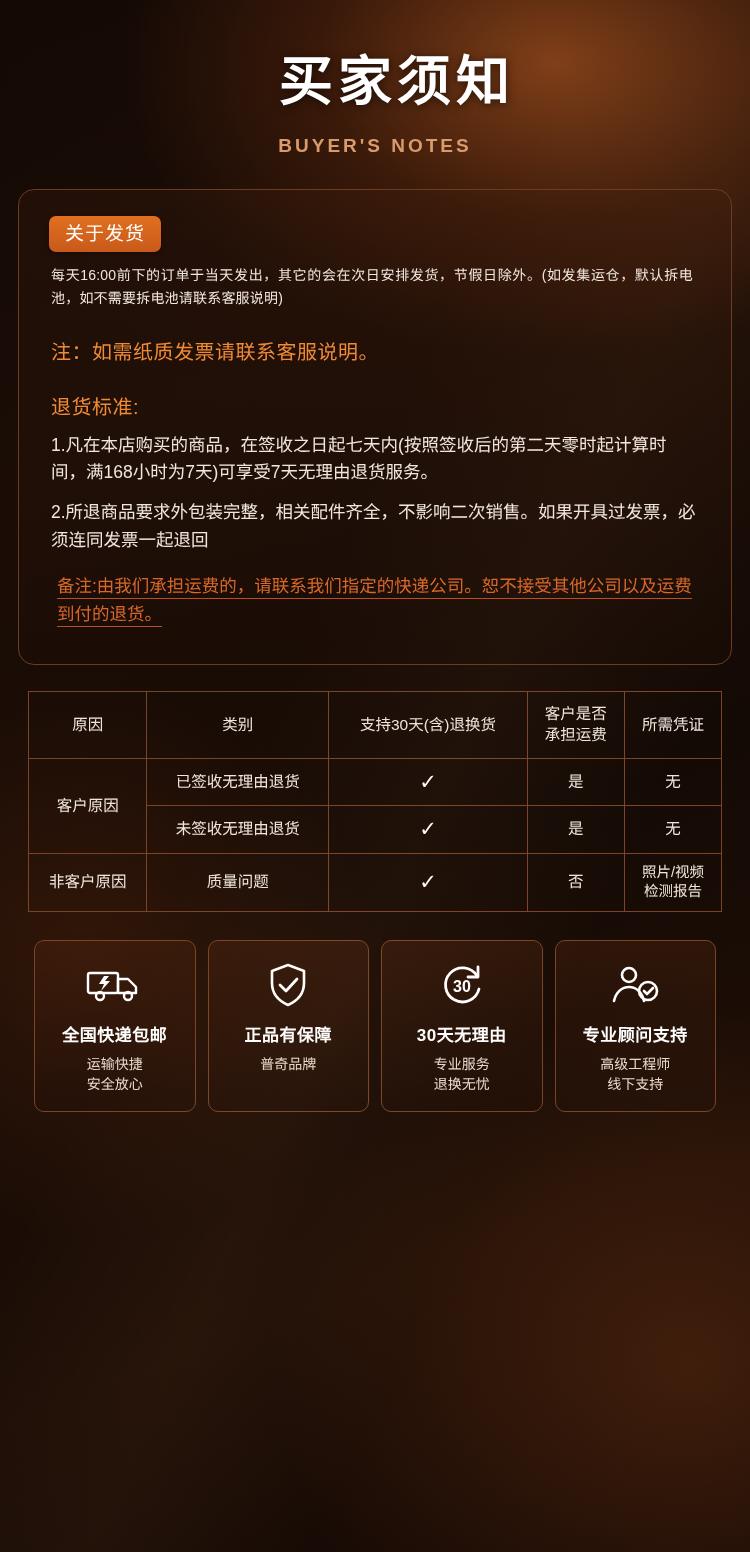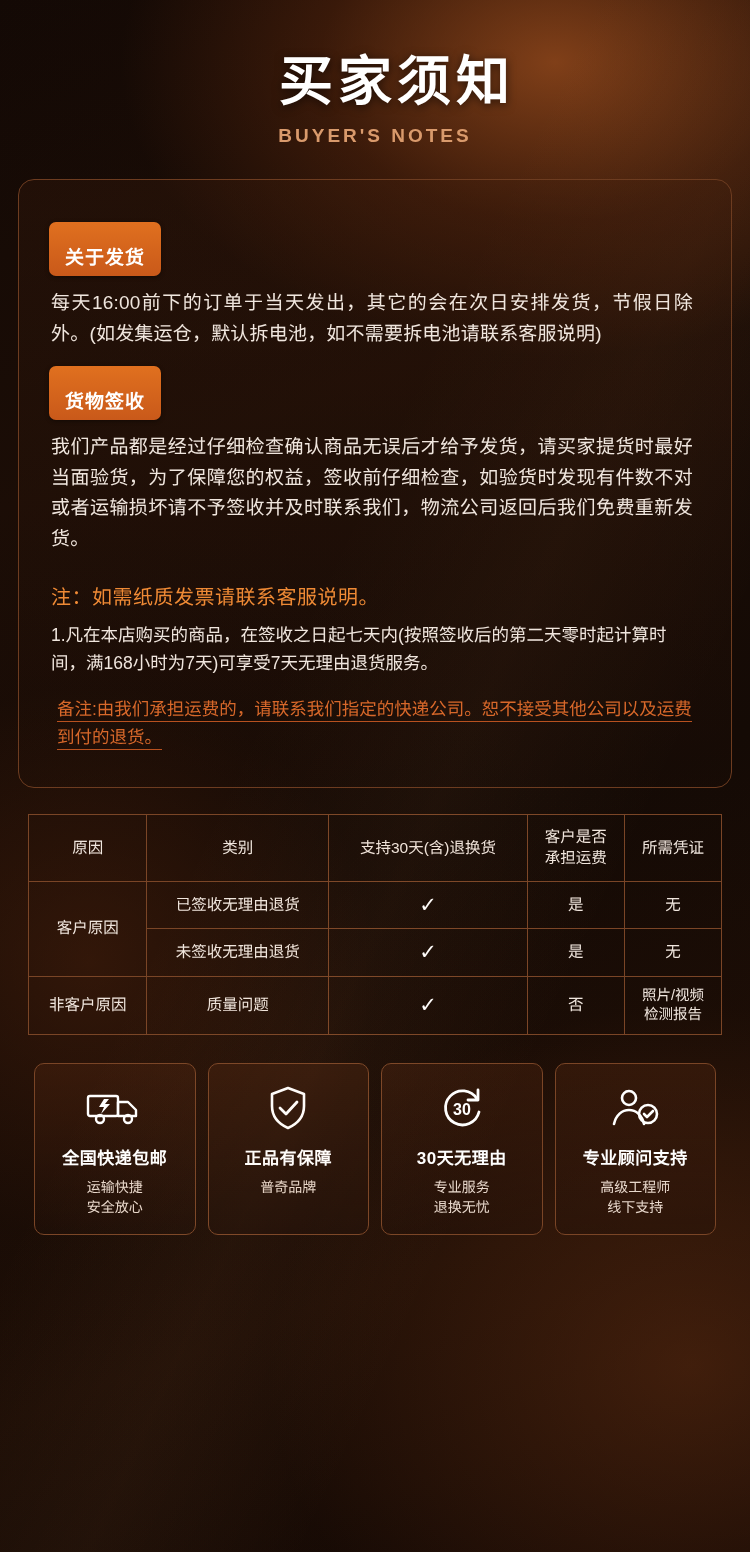--- a/index.html
+++ b/index.html
@@ -40,21 +40,21 @@
   .title-cn {
     font-size: 54px;
     font-weight: bold;
     letter-spacing: 5px;
     color: #fff;
     line-height: 1.1;
     text-shadow: 0 2px 10px rgba(0,0,0,0.6);
     padding-left: 44px;
   }
   .title-en {
-    margin-top: 14px;
+    margin-top: 24px;
     font-size: 19px;
     letter-spacing: 3px;
     color: #d99a6c;
     font-weight: bold;
   }
 
   
   .panel {
     position: relative;
     margin: 32px 18px 0 18px;
@@ -63,30 +63,29 @@
     padding: 26px 30px 36px 30px;
     box-sizing: border-box;
     background: linear-gradient(180deg, rgba(60,28,12,0.30) 0%, rgba(30,14,7,0.18) 100%);
   }
 
   .tag {
     display: inline-block;
     background: linear-gradient(180deg, #e0701f 0%, #c9591a 100%);
     color: #fff;
     font-size: 19px;
-    font-weight: bold;
-    padding: 20px 16px 7px 16px;
+    font-weight: normal;
+    padding: 2px 16px 7px 16px;
     border-radius: 7px;
     letter-spacing: 1px;
     box-shadow: 0 1px 4px rgba(0,0,0,0.45);
-    margin-top: 16px;
   }
   .para {
     margin: 12px 8px 22px 2px;
-    font-size: 19px;
+    font-size: 14px;
     line-height: 1.62;
     color: #f0e6de;
     letter-spacing: 0.2px;
     text-align: justify;
   }
   .para:last-child { margin-bottom: 0; }
 
   .sub-head {
     margin: 26px 2px 8px 2px;
     font-size: 20px;
@@ -193,29 +192,27 @@
     <div class="title-en">BUYER'S NOTES</div>
   </div>
 
   <div class="panel">
 
     <div>
       <div class="tag">关于发货</div>
       <div class="para">每天16:00前下的订单于当天发出，其它的会在次日安排发货，节假日除外。(如发集运仓，默认拆电池，如不需要拆电池请联系客服说明)</div>
     </div>
 
-    <div>
-      <div class="tag">货物签收</div>
-      <div class="para">我们产品都是经过仔细检查确认商品无误后才给予发货，请买家提货时最好当面验货，为了保障您的权益，签收前仔细检查，如验货时发现有件数不对或者运输损坏请不予签收并及时联系我们，物流公司返回后我们免费重新发货。</div>
-    </div>
 
 
     <div class="sub-head">注：如需纸质发票请联系客服说明。</div>
 
+    <div class="sub-head">退货标准:</div>
     <div class="white-line">1.凡在本店购买的商品，在签收之日起七天内(按照签收后的第二天零时起计算时间，满168小时为7天)可享受7天无理由退货服务。</div>
+    <div class="white-line">2.所退商品要求外包装完整，相关配件齐全，不影响二次销售。如果开具过发票，必须连同发票一起退回</div>
 
     <div class="remark"><span>备注:由我们承担运费的，请联系我们指定的快递公司。恕不接受其他公司以及运费到付的退货。</span></div>
   </div>
 
   <div class="table-wrap">
     <table class="policy">
       <thead>
         <tr>
           <th>原因</th>
           <th>类别</th>

